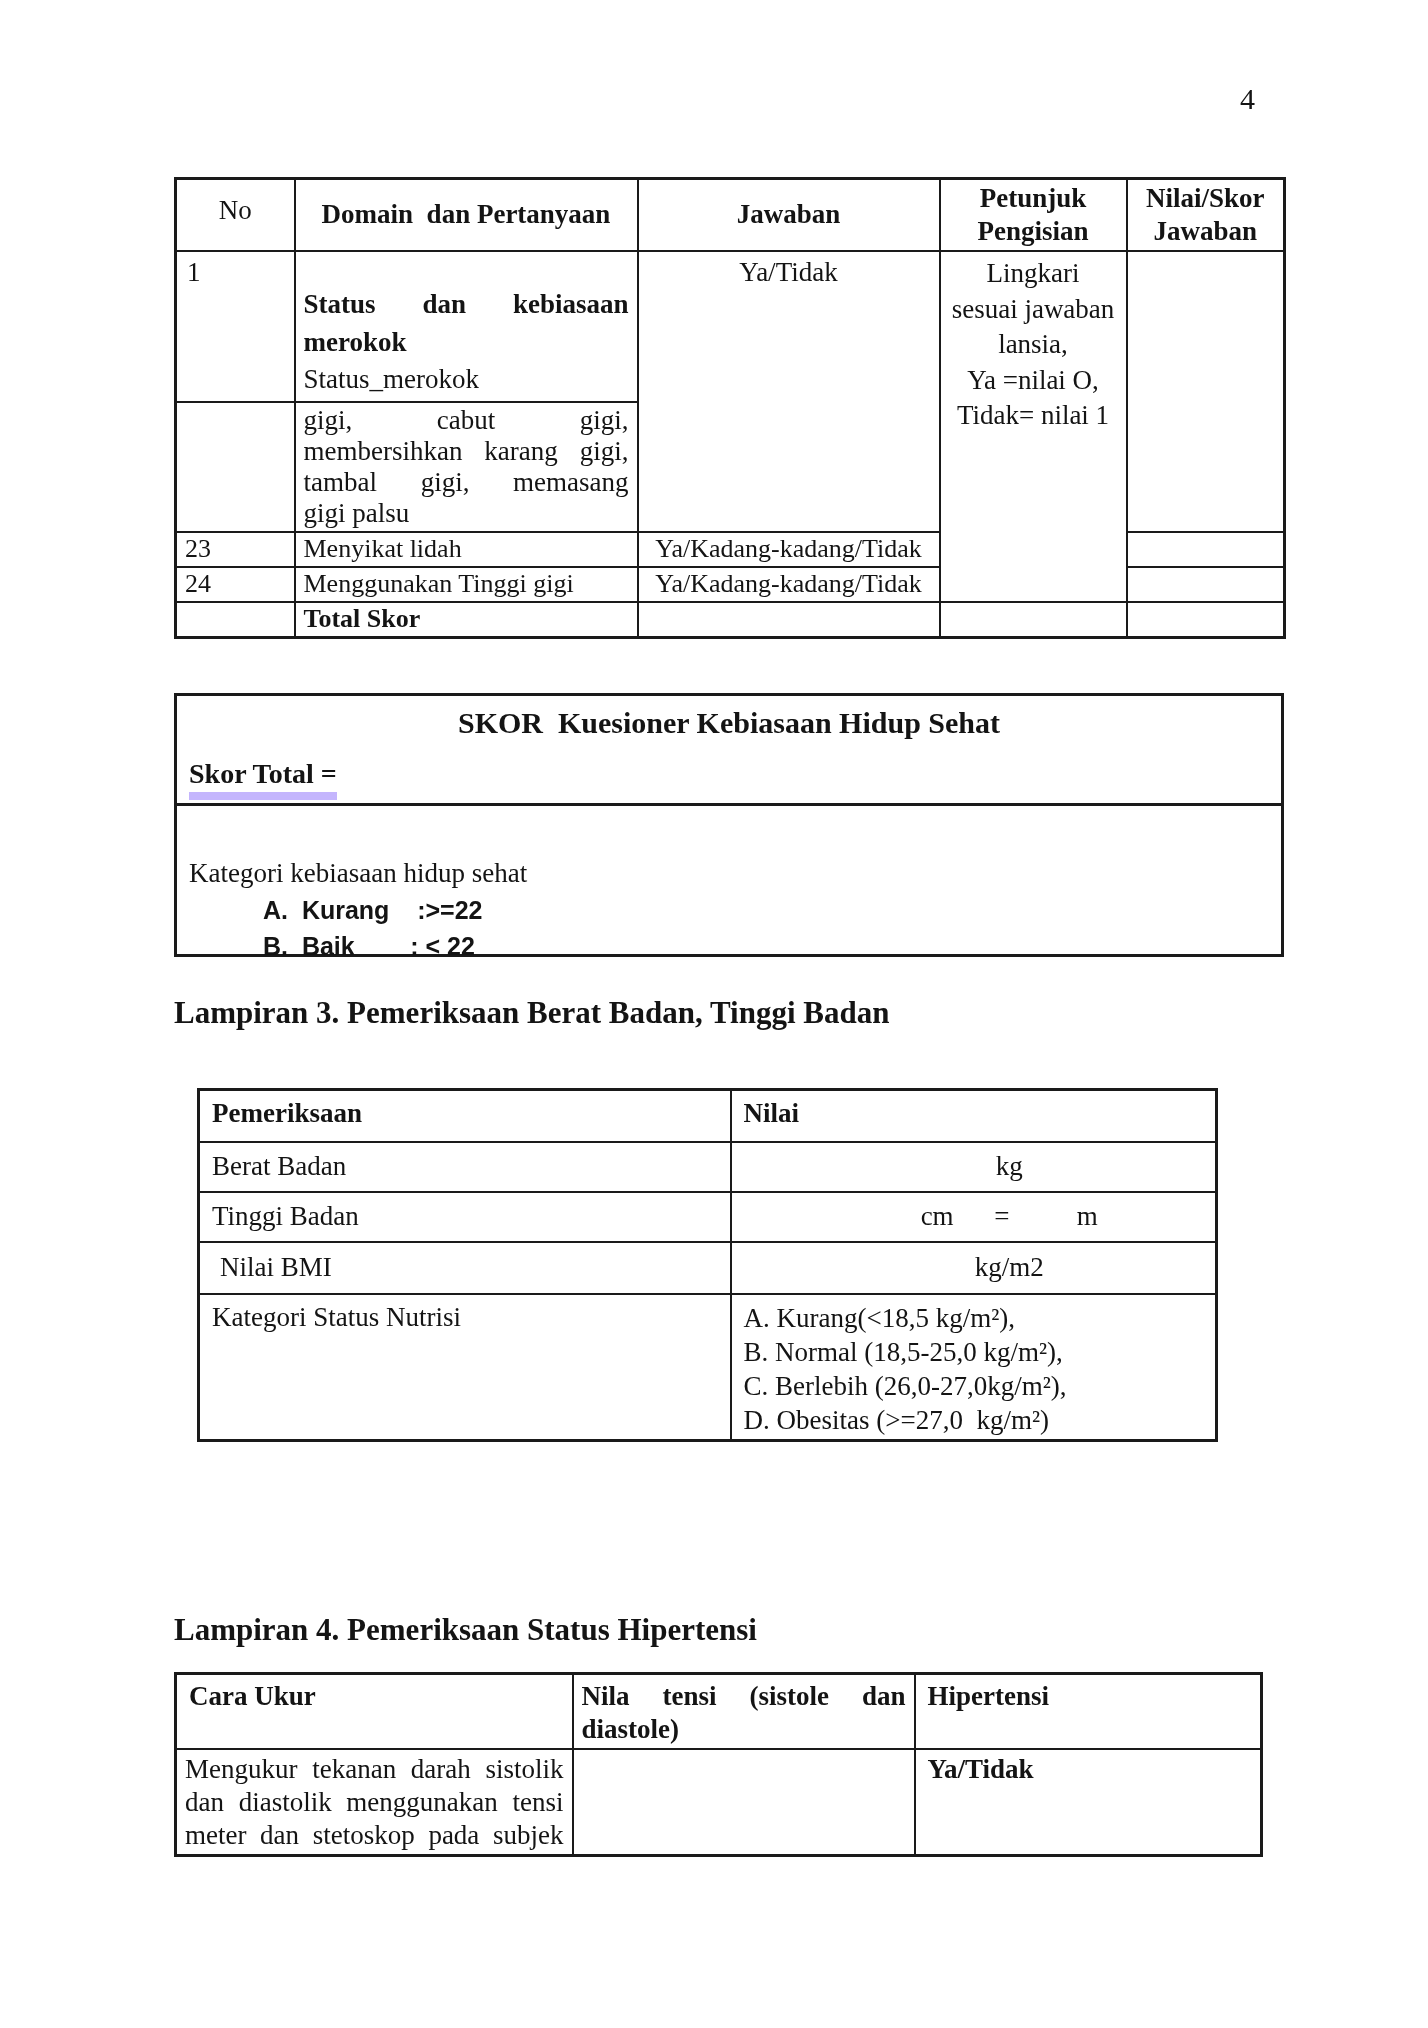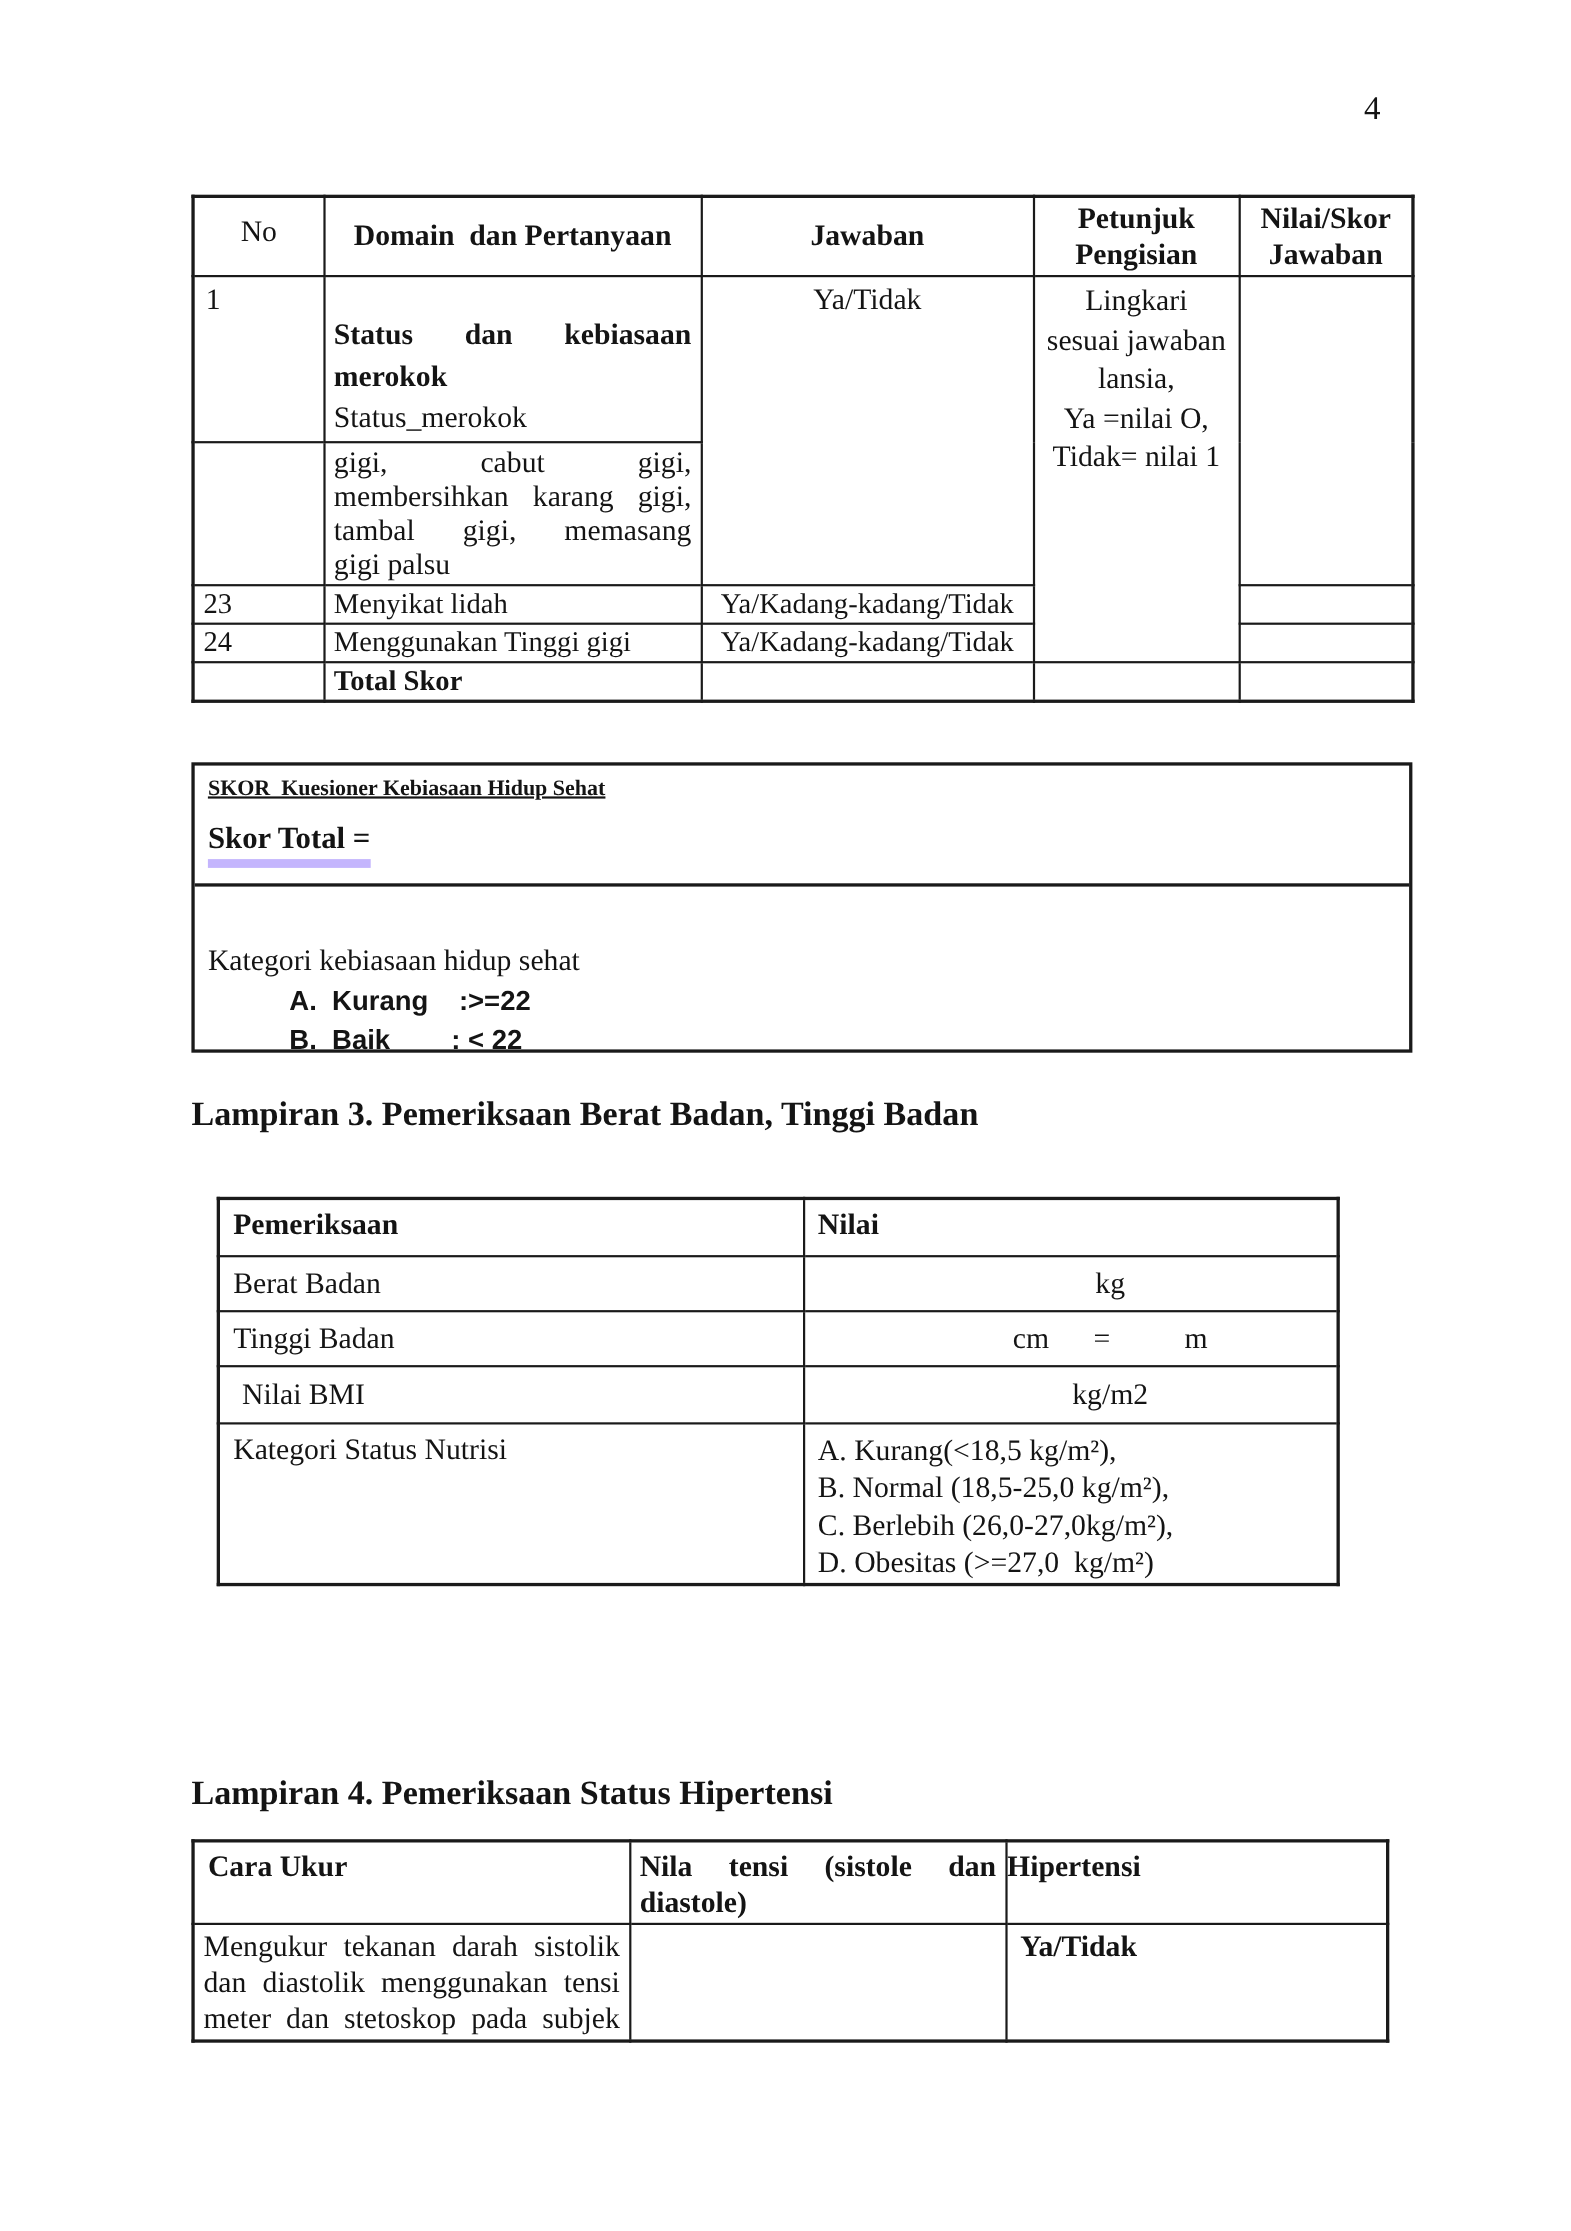--- a/index.html
+++ b/index.html
@@ -28,21 +28,21 @@
   .t1 .r35 td{height:35px;padding-top:0;padding-bottom:0;font-size:26px;line-height:31px;}
   .t1 td.noHdr{padding-top:14px;}
   .t1 td.domain1{padding-top:34px;line-height:1.4;}
   .t1 td.petunjukCell{padding-top:4px;line-height:1.32;}
   .t1 td.jawaban1{padding-top:4px;}
   .t1 td.no1{padding-top:4px;padding-left:10px;}
   .t1 td.gigiCell{padding-top:2px;line-height:31px;}
   
   .skorbox{box-sizing:border-box;width:1110px;height:264px;border:3px solid #1a1a1a;background:#fff;}
   .skorbox .topsec{box-sizing:border-box;height:110px;border-bottom:3px solid #1a1a1a;padding:10px 12px 0 12px;}
-  .skorbox .title{font-weight:bold;font-size:20px;white-space:pre-wrap;text-decoration:underline;}
+  .skorbox .title{text-align:center;font-weight:bold;font-size:30px;white-space:pre-wrap;}
   .skorbox .skortotal{display:inline-block;margin-top:18px;font-weight:bold;font-size:28px;
                       border-bottom:8px solid #c4b5fd;padding-bottom:2px;}
   .skorbox .botsec{padding:8px 12px 0 12px;}
   .skorbox .kategori{font-size:27px;margin-top:44px;}
   .skorbox .opt{font-family:"Liberation Sans","DejaVu Sans",sans-serif;font-weight:bold;
                 font-size:25px;margin:7px 0 0 74px;white-space:pre-wrap;}
   
   .lamphead{font-weight:bold;font-size:31px;}
   
   .t3 .hrow td{height:52px;padding-top:6px;}
@@ -187,21 +187,21 @@
         <col style="width:342px">
         <col style="width:347px">
       </colgroup>
     <tbody>
       <tr class="hrow">
         <td class="b" style="padding-left:12px;">Cara Ukur</td>
         <td class="b">
           <div class="jl">Nila tensi (sistole dan</div>
           <div>diastole)</div>
         </td>
-        <td class="b" style="padding-left:0;">Hipertensi</td>
+        <td class="b" style="padding-left:12px;">Hipertensi</td>
       </tr>
       <tr class="drow">
         <td class="caraCell">
           <div class="jl">Mengukur tekanan darah sistolik</div>
           <div class="jl">dan diastolik menggunakan tensi</div>
           <div class="jl">meter dan stetoskop pada subjek</div>
         </td>
         <td></td>
         <td class="b" style="padding-left:12px;">Ya/Tidak</td>
       </tr>

